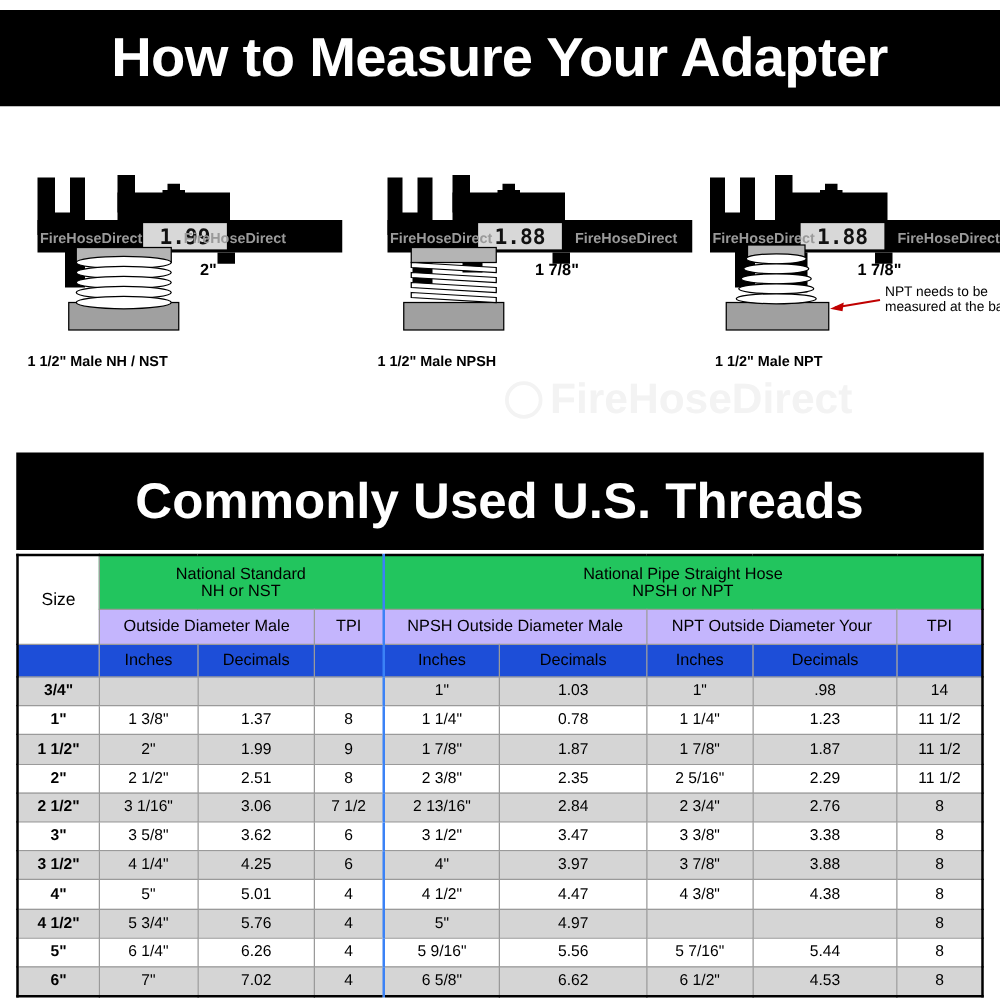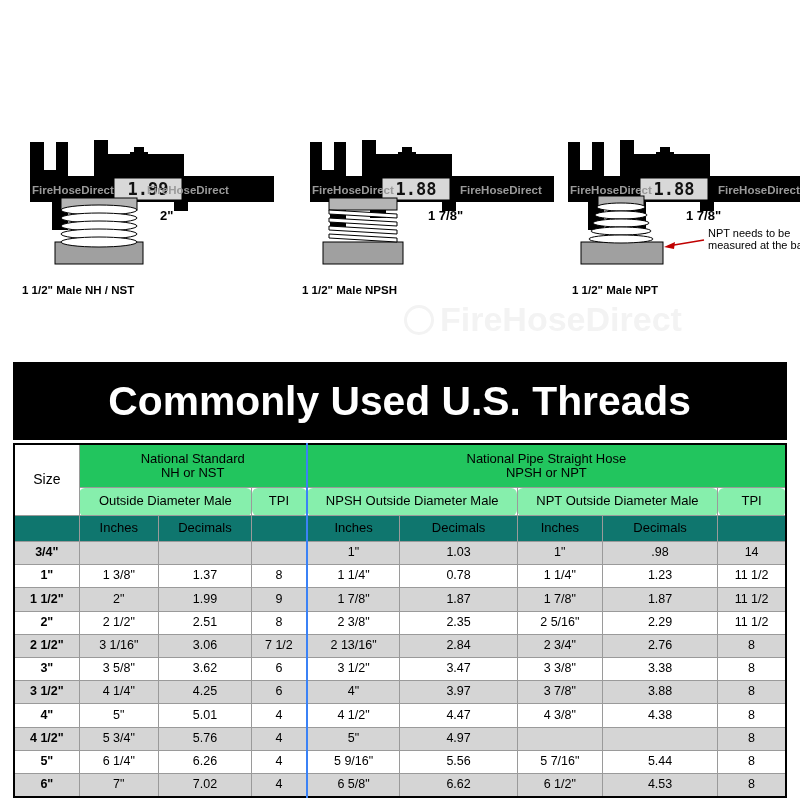--- a/index.html
+++ b/index.html
@@ -42,35 +42,38 @@
 
   
   #thread-table{position:absolute;left:13px;top:443px;width:774px;
       border-collapse:collapse;table-layout:fixed;
       border:2px solid #000;background:#fff;}
   #thread-table td,#thread-table th{
       border:1px solid #9a9a9a;text-align:center;vertical-align:middle;
       font-size:12.5px;font-weight:normal;padding:0;line-height:1.1;
       font-family:"Liberation Sans","DejaVu Sans",sans-serif;}
   #thread-table .grp{height:42px;background:#22c55e;font-size:13px;}
-  #thread-table .sub{height:27px;background:#86efac;font-size:13px;border-radius:6px;}
-  #thread-table .unit{height:25px;background:#0f766e;font-size:13px;}
+  #thread-table .sub{height:27px;background:#c4b5fd;font-size:13px;}
+  #thread-table .unit{height:25px;background:#1d4ed8;font-size:13px;}
   #thread-table tbody tr{height:23.2px;}
   #thread-table tbody tr.odd td{background:#d5d5d5;}
   #thread-table tbody tr.even td{background:#fff;}
   #thread-table td.size{font-weight:bold;}
   #thread-table .size-head{font-weight:normal;font-size:14px;background:#fff;}
   
   #thread-table .sep-left{border-left:2px solid #3b82f6;}
 </style>
 </head>
 <body>
 
 <div id="page">
 
+  <div class="banner" id="title-banner">
+    <div class="banner-text">How to Measure Your Adapter</div>
+  </div>
 
   <div id="figures">
 
     <div class="fig fig1">
       <svg width="266" height="150" viewBox="0 0 266 150">
 
         <path d="M22,12 L36,12 L36,40 L48,40 L48,12 L60,12 L60,46 L60,100 L44,100 L44,58 L22,58 Z" fill="#000"></path>
 
         <path d="M86,10 L100,10 L100,40 L86,40 Z" fill="#000"></path>
 
@@ -197,21 +200,21 @@
         </th>
         <th class="grp sep-left" colspan="5">
           <div>National Pipe Straight Hose</div>
           <div>NPSH or NPT</div>
         </th>
       </tr>
       <tr>
         <th class="sub" colspan="2">Outside Diameter Male</th>
         <th class="sub">TPI</th>
         <th class="sub sep-left" colspan="2">NPSH Outside Diameter Male</th>
-        <th class="sub" colspan="2">NPT Outside Diameter Male</th>
+        <th class="sub" colspan="2">NPT Outside Diameter Your</th>
         <th class="sub">TPI</th>
       </tr>
       <tr>
         <th class="unit"></th>
         <th class="unit">Inches</th>
         <th class="unit">Decimals</th>
         <th class="unit"></th>
         <th class="unit sep-left">Inches</th>
         <th class="unit">Decimals</th>
         <th class="unit">Inches</th>

